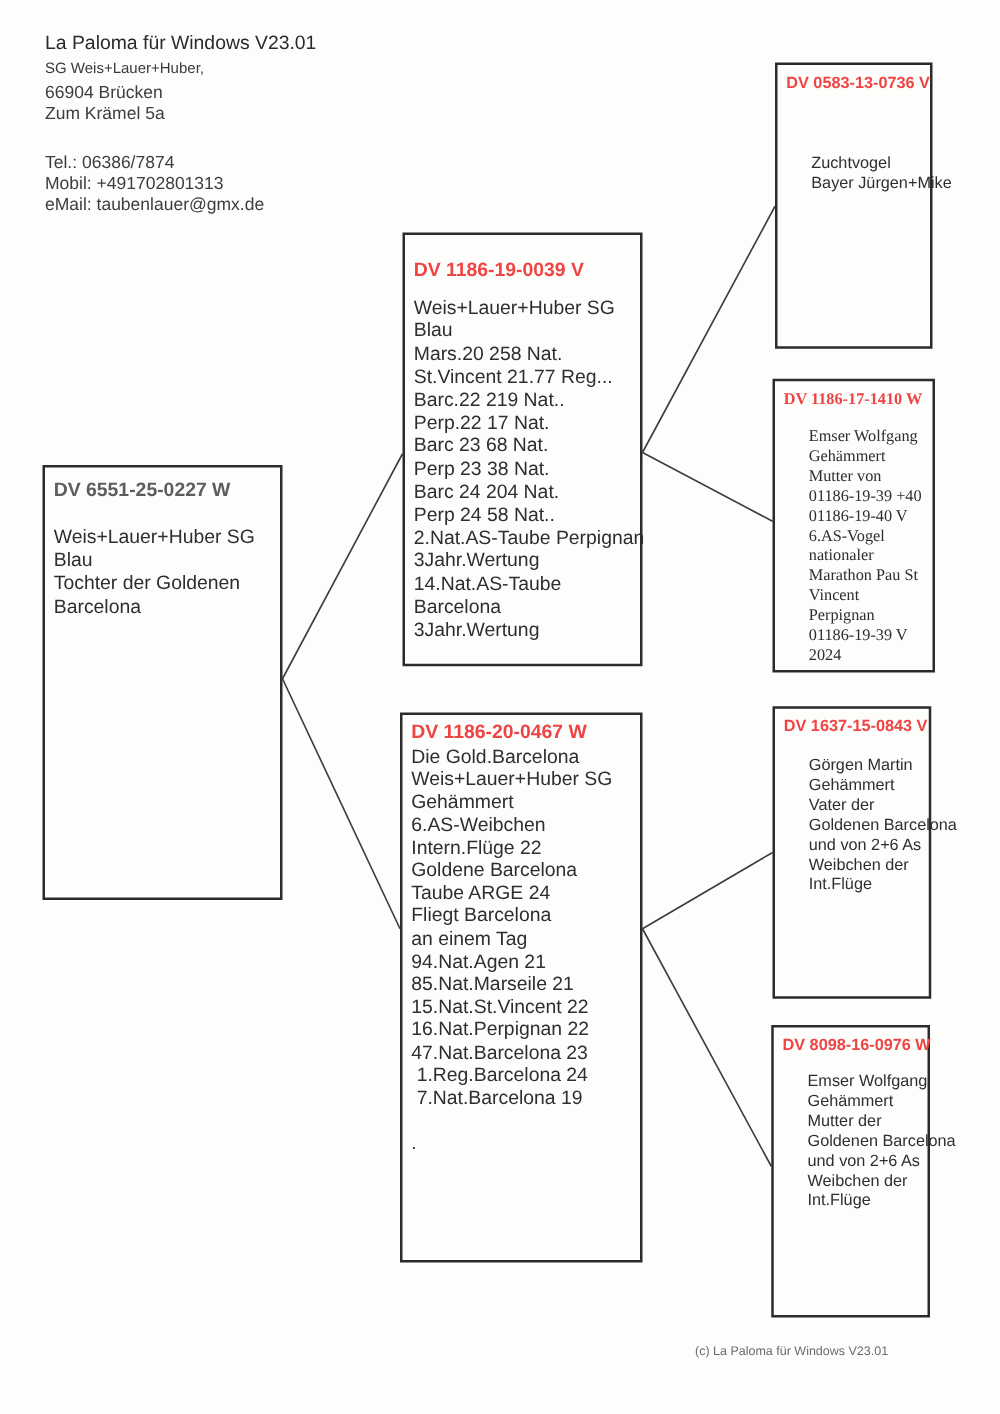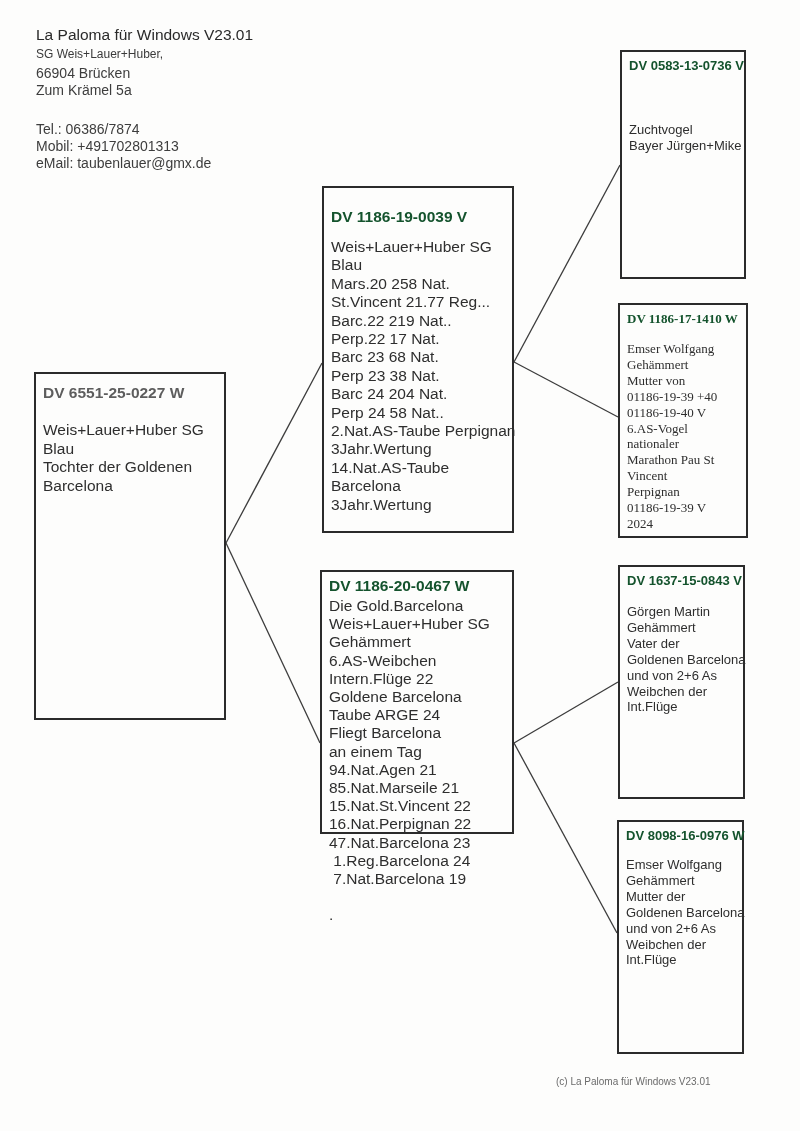--- a/index.html
+++ b/index.html
@@ -17,37 +17,37 @@
   .contact    { font-size:14px; line-height:17px;  margin-top:23px; color:#3d3d3d; }
   
   .lines { position:absolute; left:0; top:0; pointer-events:none; }
   .lines line { stroke:#3c3c3c; stroke-width:1.3; }
   
   .box {
     position:absolute; box-sizing:border-box;
     border:2px solid #2b2b2b; background:transparent;
     padding:6px 4px 0 7px; overflow:visible;
   }
-  .ring  { font-weight:bold; white-space:pre; color:#14532d; }
+  .ring  { font-weight:bold; white-space:pre; color:#ef4444; }
   .tline { white-space:pre; }
   .tline:empty::after { content:"\00a0"; }
   
   .subject { left:34px; top:372px; width:192px; height:348px; padding-top:10px; }
   .subject .ring { font-size:15.5px; color:#5d5d5d; }
   .subject .body { margin-top:19px; font-size:15.5px; line-height:18.5px; }
   
   .father { left:322px; top:186px; width:192px; height:347px; padding-top:20px; }
   .father .ring { font-size:15.5px; }
   .father .body { margin-top:12px; font-size:15.5px; line-height:18.4px; }
-  .mother { left:320px; top:570px; width:194px; height:264px; padding-top:5px; }
+  .mother { left:320px; top:570px; width:194px; height:440px; padding-top:5px; }
   .mother .ring { font-size:15.5px; }
   .mother .body { margin-top:2px; font-size:15.5px; line-height:18.2px; }
   
   .gp .ring { font-size:13px; }
-  .gp .body { font-size:13px; line-height:15.9px; }
+  .gp .body { font-size:13px; line-height:15.9px;margin-left:20px; }
   .ff { left:620px; top:50px;  width:126px; height:229px; }
   .ff .body { margin-top:49px; }
   .fm { left:618px; top:303px; width:130px; height:235px;font-family:Liberation Serif, serif; }
   .fm .body { margin-top:14px; }
   .mf { left:618px; top:565px; width:127px; height:234px; }
   .mf .body { margin-top:16px; }
   .mm { left:617px; top:820px; width:127px; height:234px; }
   .mm .body { margin-top:14px; }
   
   .footer { position:absolute; left:556px; top:1076px; font-size:10px; color:#6b6b6b; }

